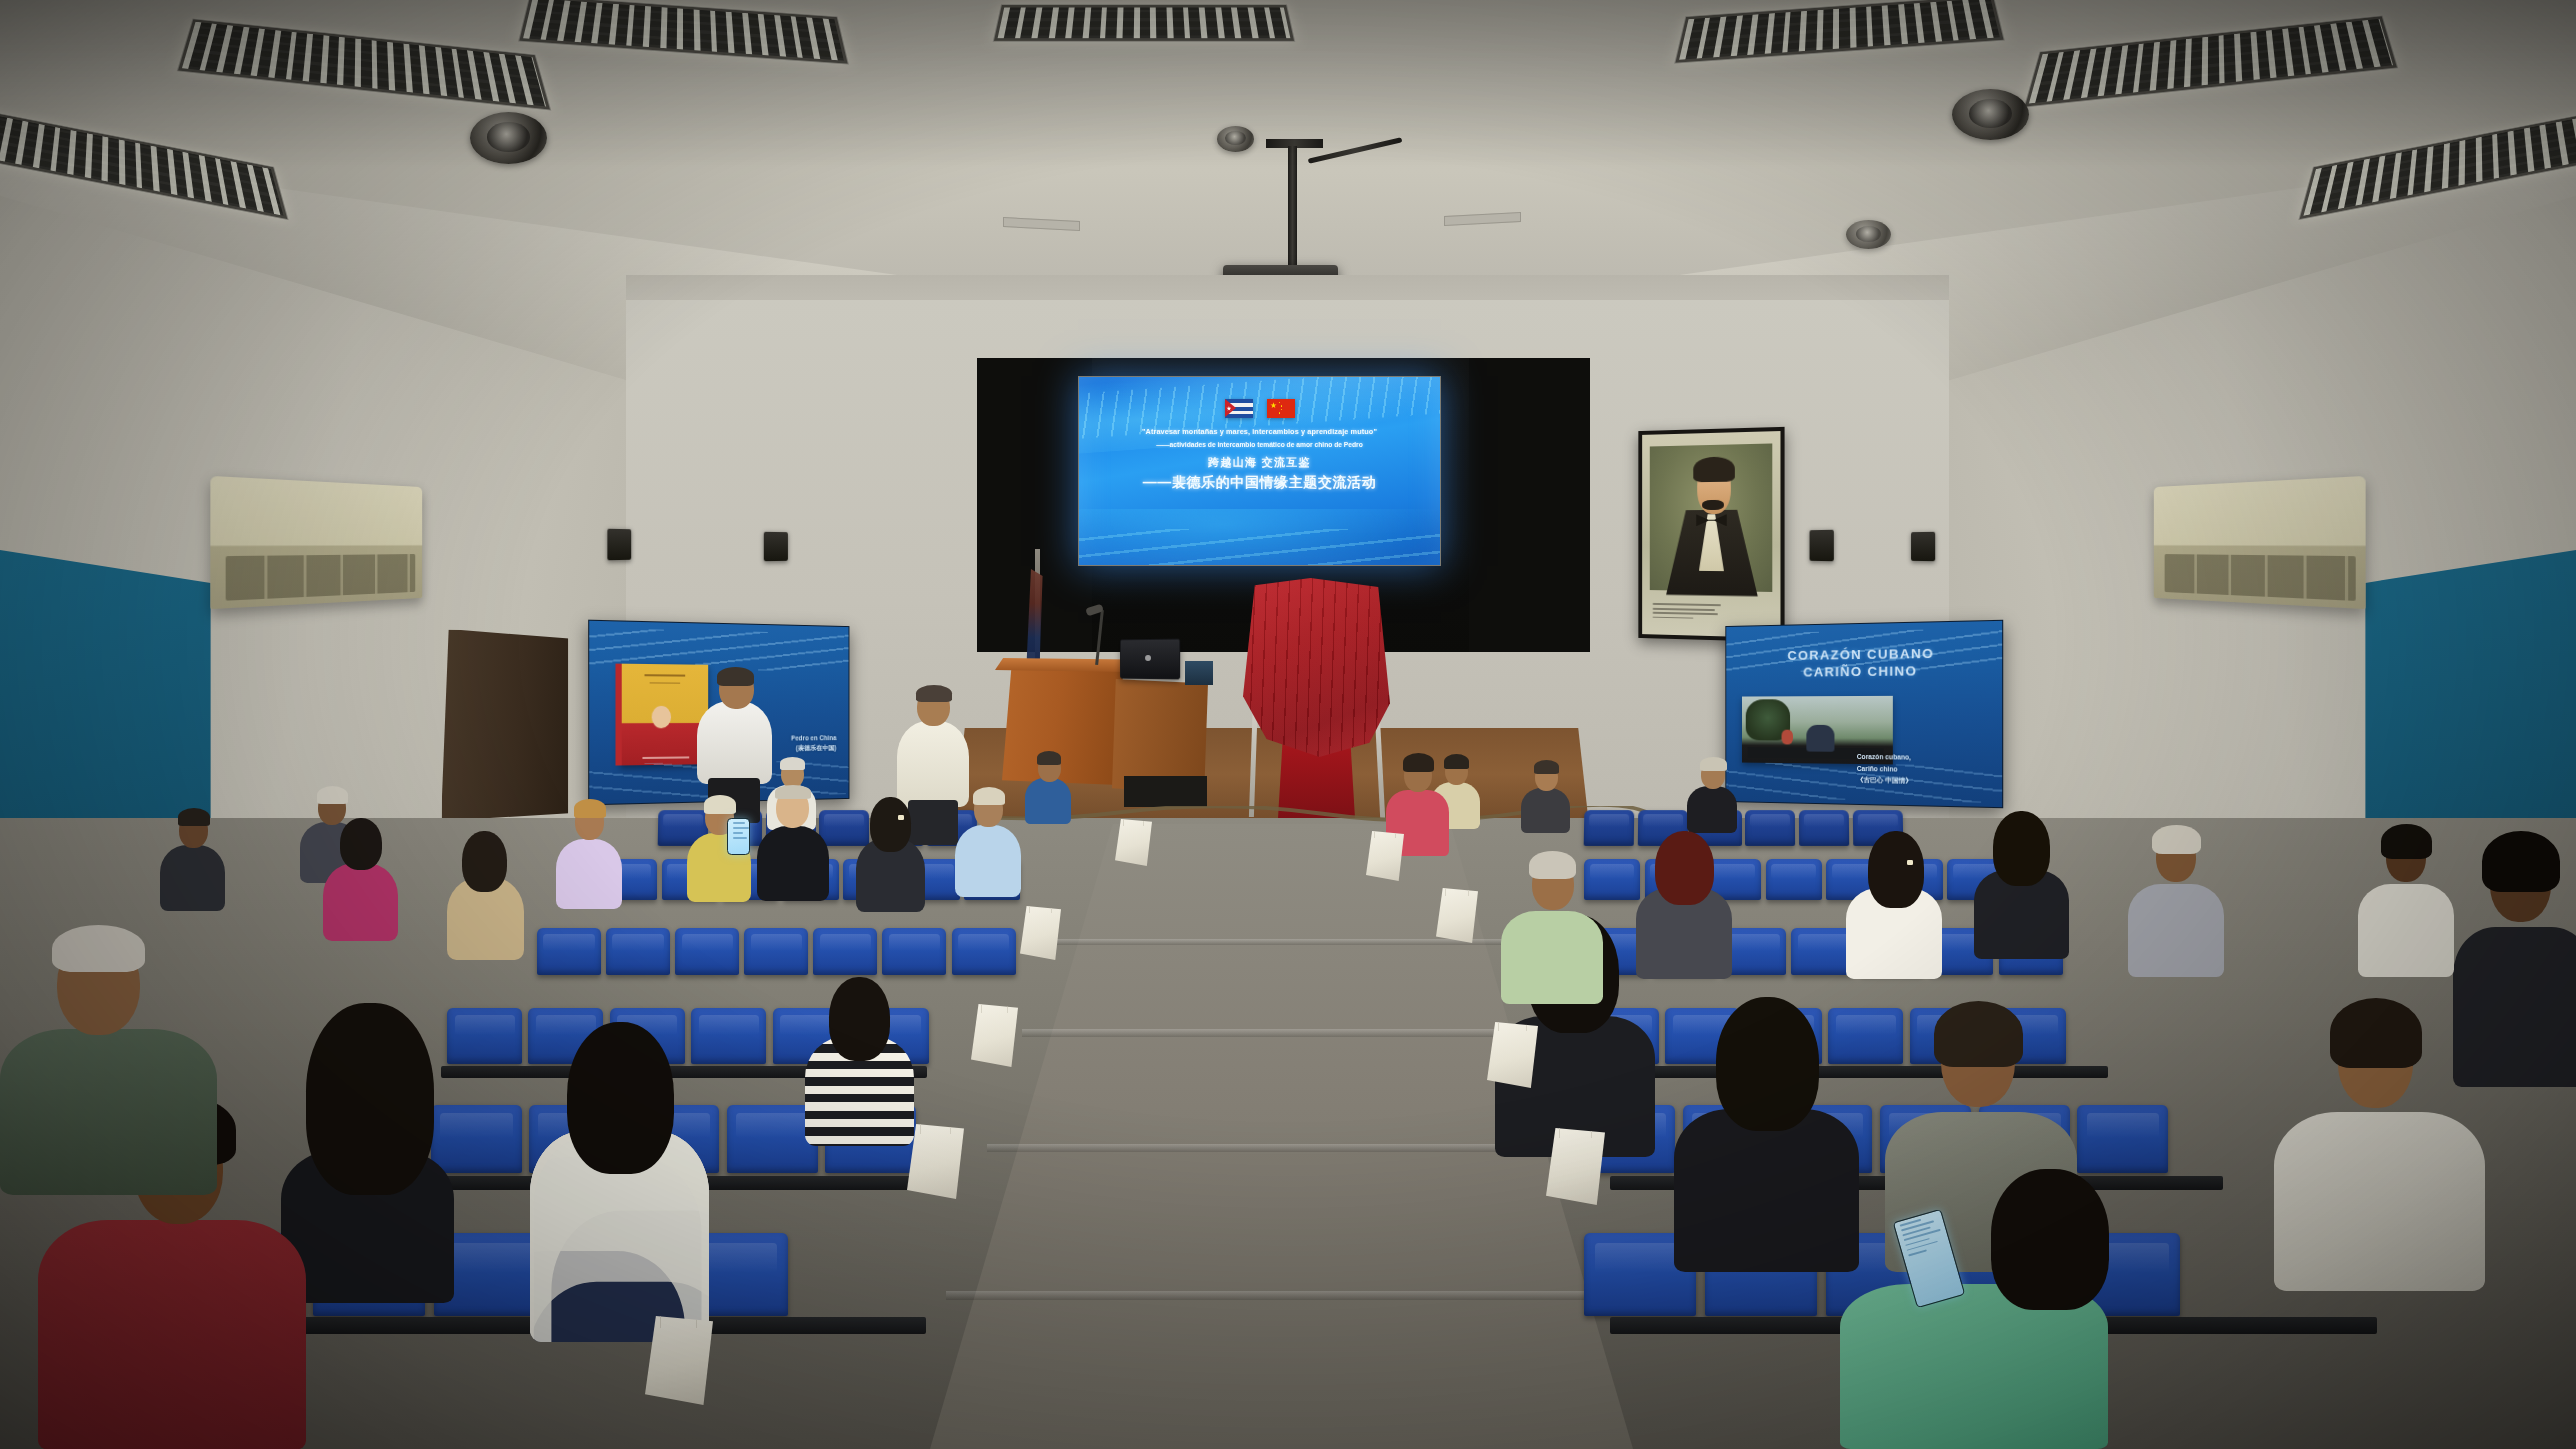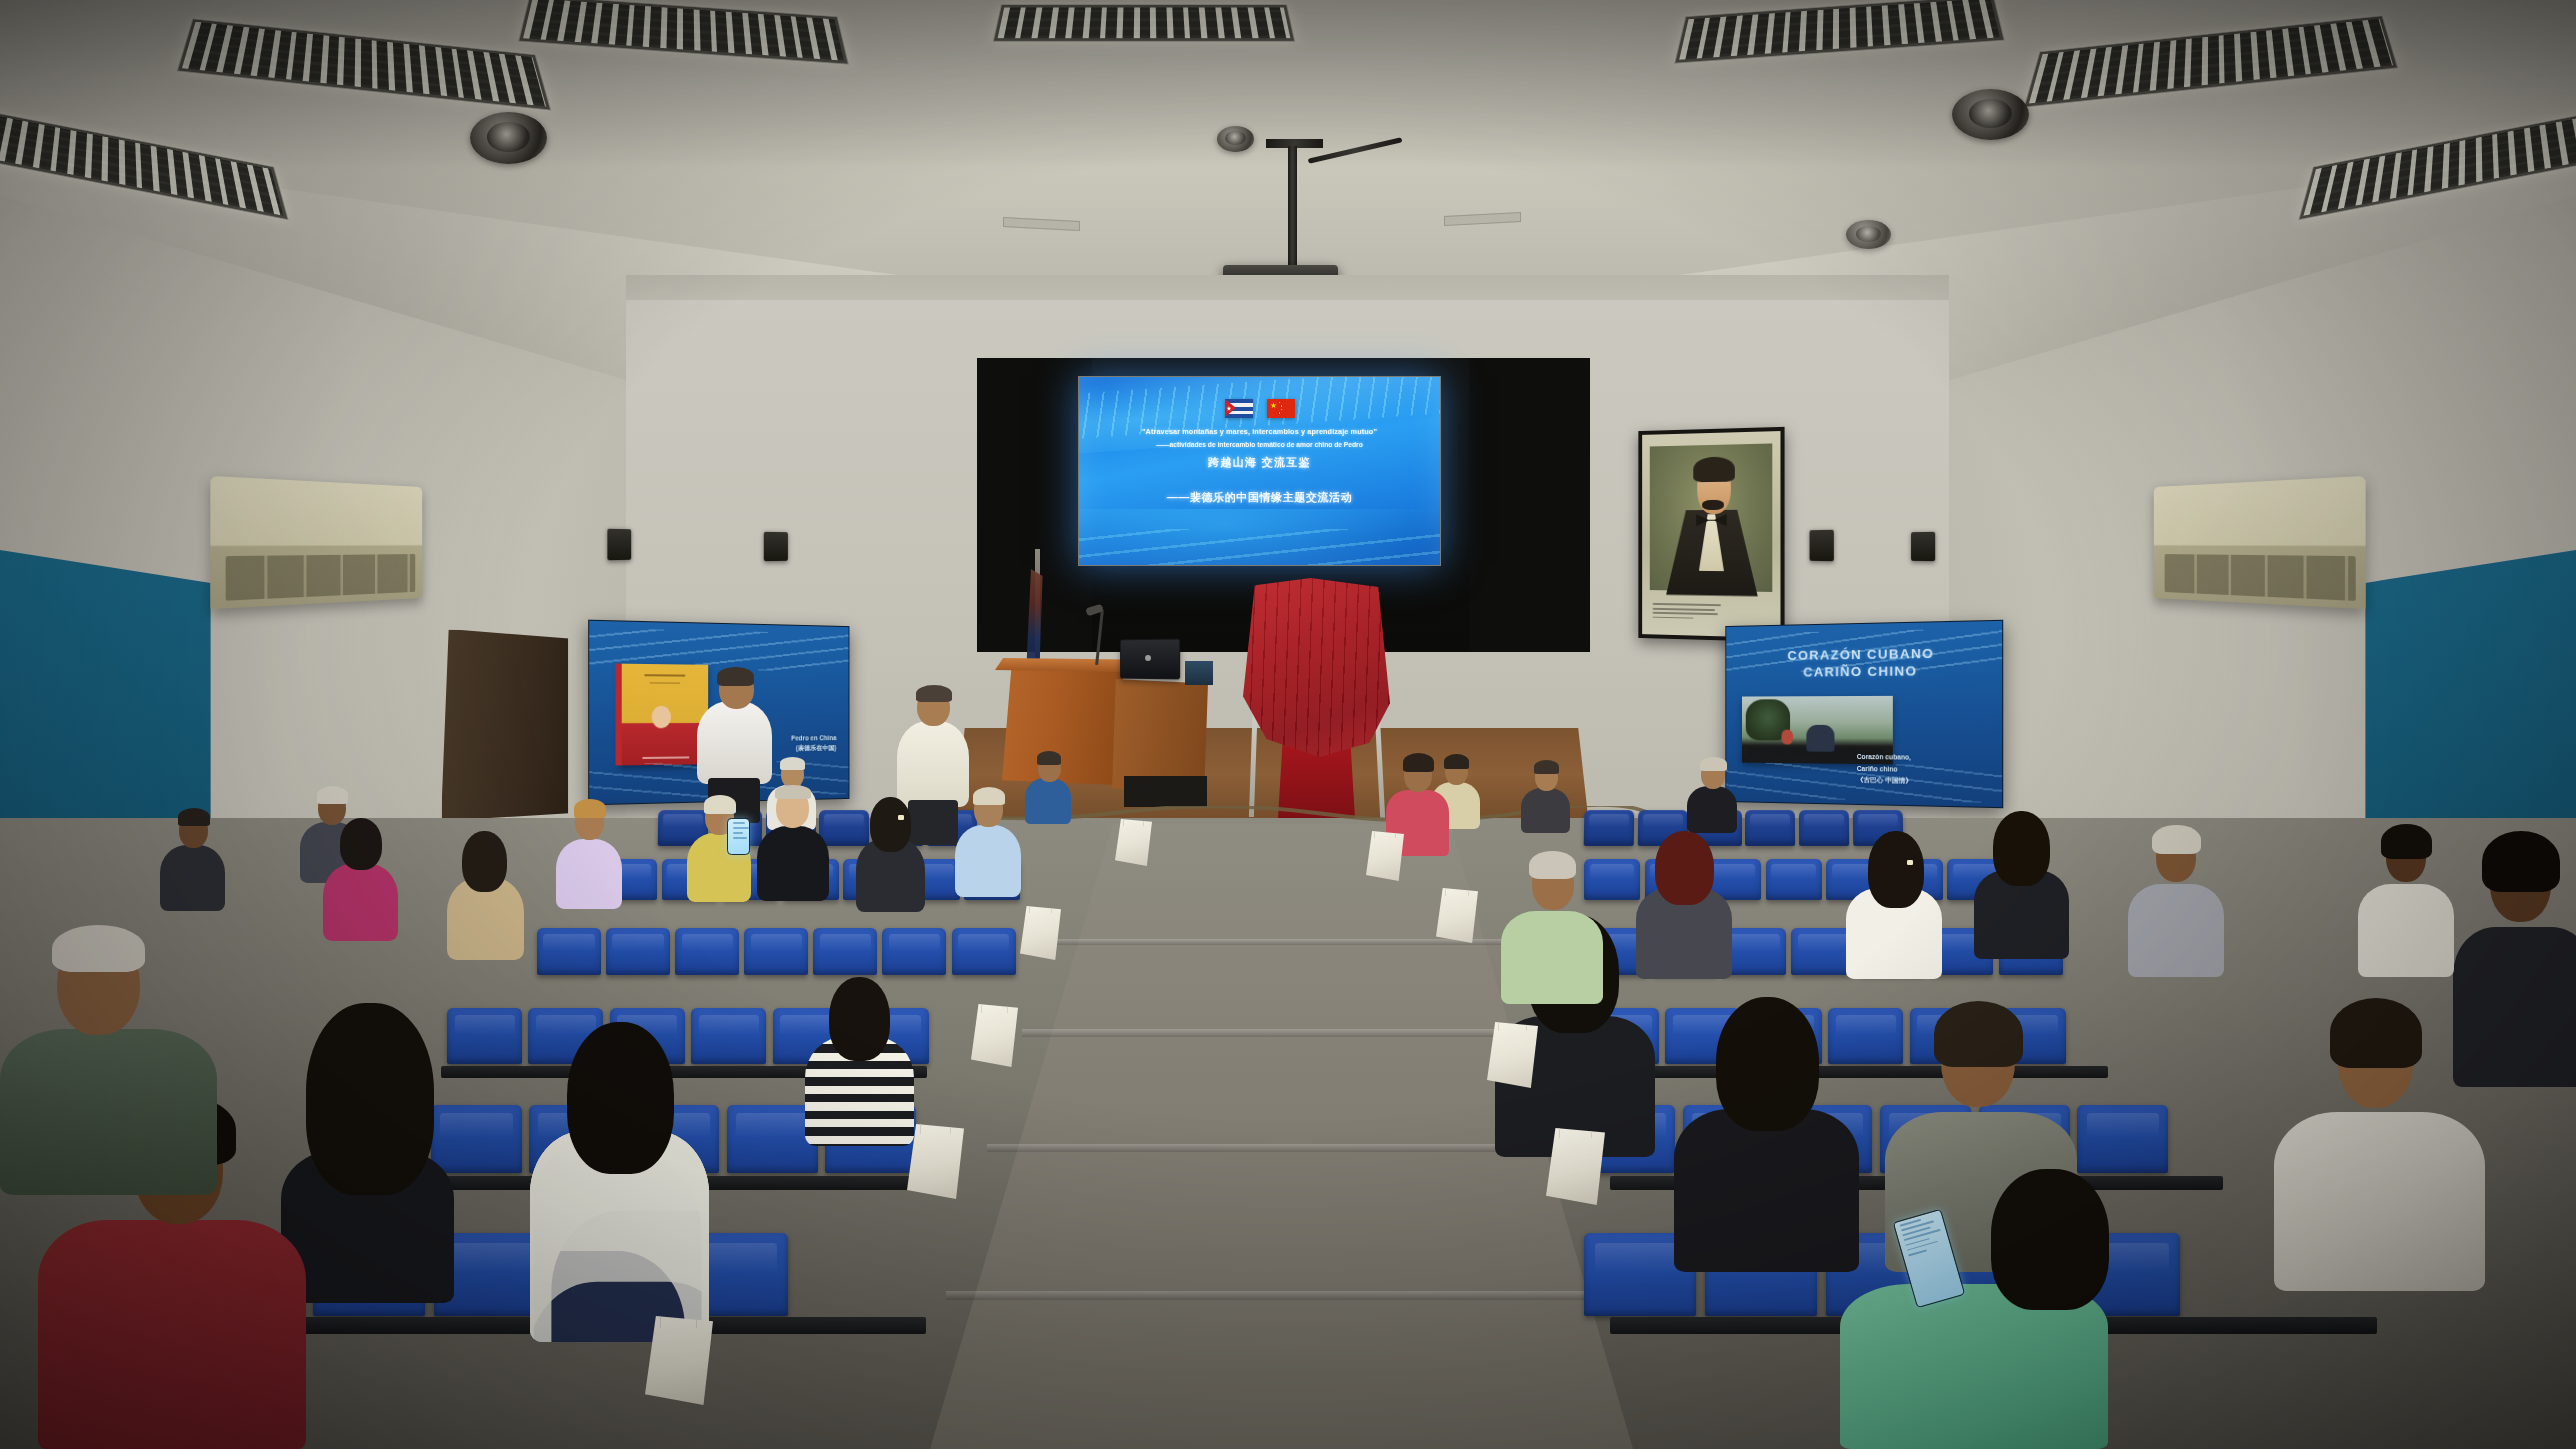--- a/index.html
+++ b/index.html
@@ -252,21 +252,21 @@
   .flag-cn .big {
     position:absolute; left:3.8px; top:3.2px; width:6.4px; height:6.4px; background:#ffde00;
     clip-path: polygon(50% 0%, 61% 35%, 98% 35%, 68% 57%, 79% 91%, 50% 70%, 21% 91%, 32% 57%, 2% 35%, 39% 35%);
   }
   .flag-cn .sm { position:absolute; width:1.9px; height:1.9px; background:#ffde00; border-radius:50%; }
 
   .screen-text { position:relative; z-index:3; width:94%; text-align:center; color:#f2fbff; margin-top:9px; }
   .sl1 { font-size:7.3px; font-weight:700; letter-spacing:0.1px; text-shadow:0 0 3.2px rgba(255,255,255,.7); }
   .sl2 { font-size:6.7px; font-weight:700; margin-top:5.1px; text-shadow:0 0 3.2px rgba(255,255,255,.6); }
   .sl3 { font-size:11px; font-weight:700; margin-top:7px; letter-spacing:1.3px; text-shadow:0 0 4.5px rgba(255,255,255,.8); }
-  .sl4 { font-size:11px; font-weight:700; margin-top:20px; letter-spacing:0.6px; text-shadow:0 0 4.5px rgba(255,255,255,.8); }
+  .sl4 { font-size:14px; font-weight:700; margin-top:4px; letter-spacing:0.6px; text-shadow:0 0 4.5px rgba(255,255,255,.8); }
 
   
   .podium {
     position:absolute; left:1002px; top:664px; width:121px; height:121px;
     background: linear-gradient(100deg,#b5662a 0%, #a85a22 45%, #8a4817 100%);
     clip-path: polygon(8% 0%, 100% 6%, 96% 100%, 0% 96%);
     box-shadow: 0 5.1px 11.5px rgba(0,0,0,.35);
   }
   .podium-top {
     position:absolute; left:995px; top:658px; width:135px; height:14px;

